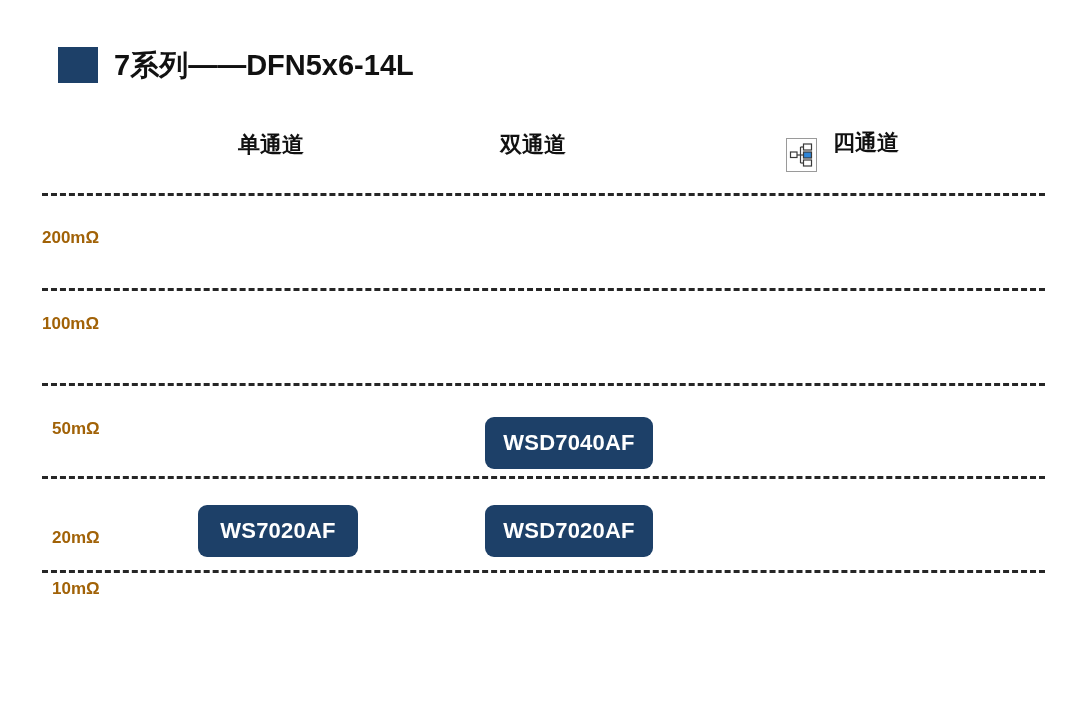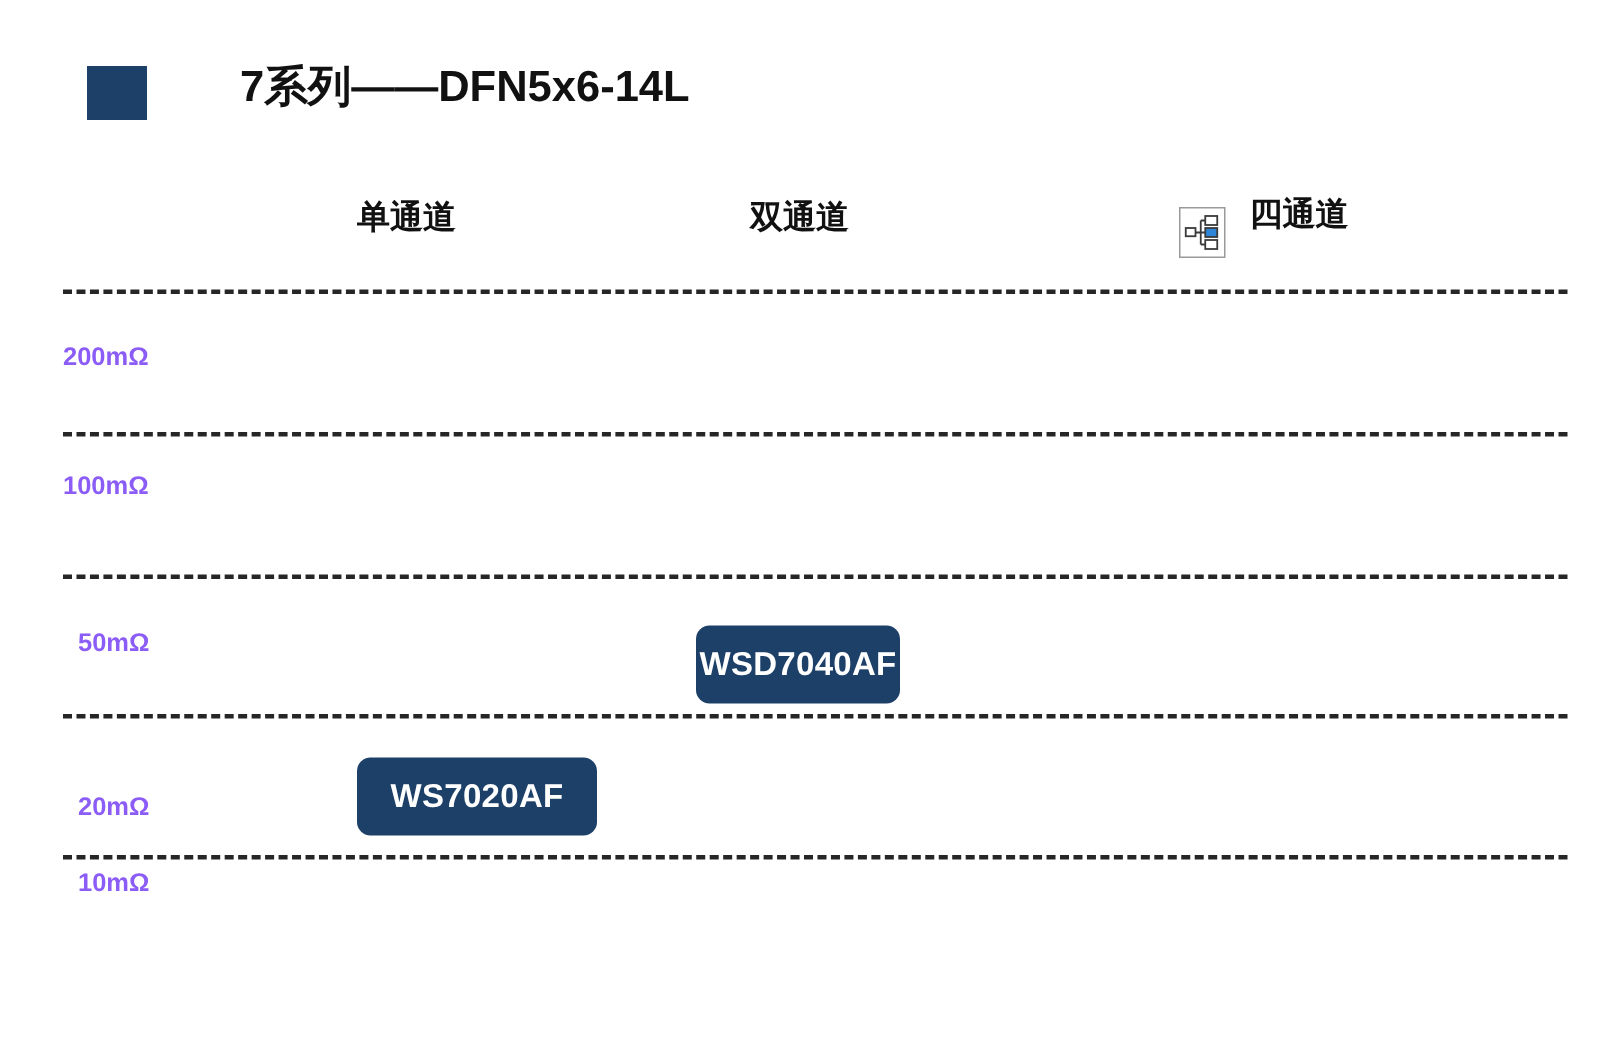--- a/index.html
+++ b/index.html
@@ -19,22 +19,22 @@
     background: #ffffff;
     overflow: hidden;
   }
 
   
   .title-row {
     position: absolute;
     left: 58px;
     top: 44px;
     display: flex;
+    align-items: center;
     height: 42px;
-    gap: 46px;
   }
   .title-marker {
     width: 40px;
     height: 36px;
     background: #1d4068;
     flex: 0 0 auto;
   }
   .title-text {
     margin-left: 16px;
     font-size: 29px;
@@ -79,43 +79,43 @@
     width: 1003px;
     height: 0;
     border-top: 3px dashed #262626;
   }
 
   
   .row-label {
     position: absolute;
     font-size: 17px;
     font-weight: bold;
-    color: #8b5cf6;
+    color: #a16207;
     white-space: nowrap;
     line-height: 1;
   }
 
   
   .chip {
     position: absolute;
     height: 52px;
     border-radius: 9px;
     background: #1d4068;
     color: #ffffff;
     font-size: 22px;
     font-weight: bold;
     display: flex;
     align-items: center;
     justify-content: center;
     white-space: nowrap;
     letter-spacing: 0.2px;
     box-sizing: border-box;
   }
-  .chip.col-single { left: 198px; width: 160px; margin-left: 40px; }
-  .chip.col-dual   { left: 464px; width: 136px; }
+  .chip.col-single { left: 198px; width: 160px; }
+  .chip.col-dual   { left: 485px; width: 168px; }
 </style>
 </head>
 <body>
 
 <div id="slide">
 
   <div class="title-row">
     <div class="title-marker"></div>
     <div class="title-text">7系列——DFN5x6-14L</div>
   </div>
@@ -150,15 +150,16 @@
   <div class="row-label" style="left:42px; top:229px">200mΩ</div>
   <div class="row-label" style="left:42px; top:315px">100mΩ</div>
   <div class="row-label" style="left:52px; top:420px">50mΩ</div>
   <div class="row-label" style="left:52px; top:529px">20mΩ</div>
   <div class="row-label" style="left:52px; top:580px">10mΩ</div>
 
   <div class="chip col-dual" style="top:417px">WSD7040AF</div>
 
   <div class="chip col-single" style="top:505px">WS7020AF</div>
 
+  <div class="chip col-dual" style="top:505px">WSD7020AF</div>
 
 
 </div>
 
 </body></html>

